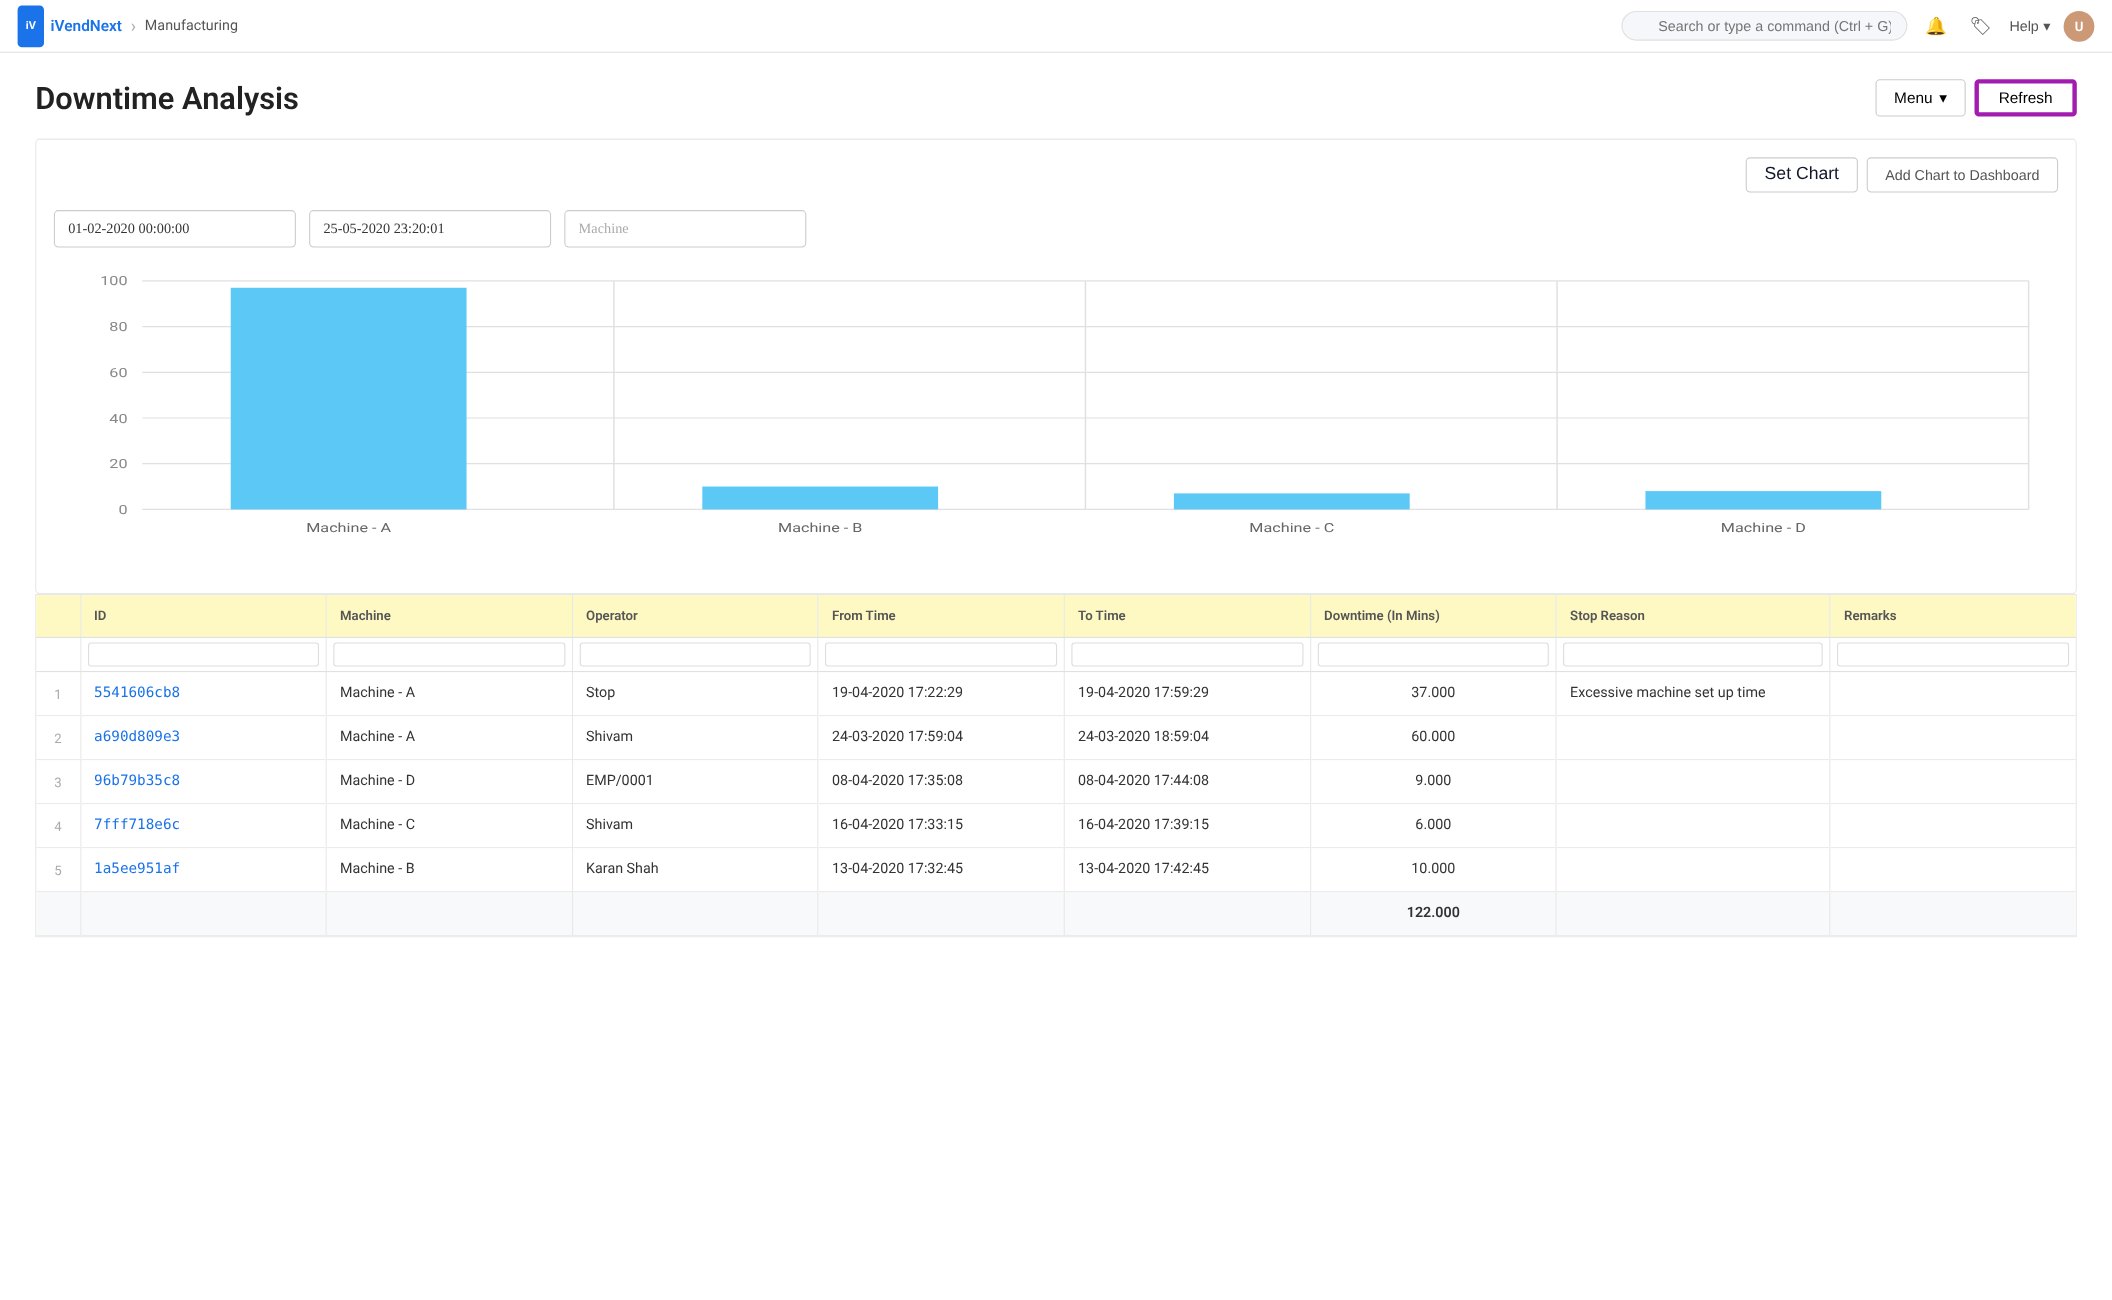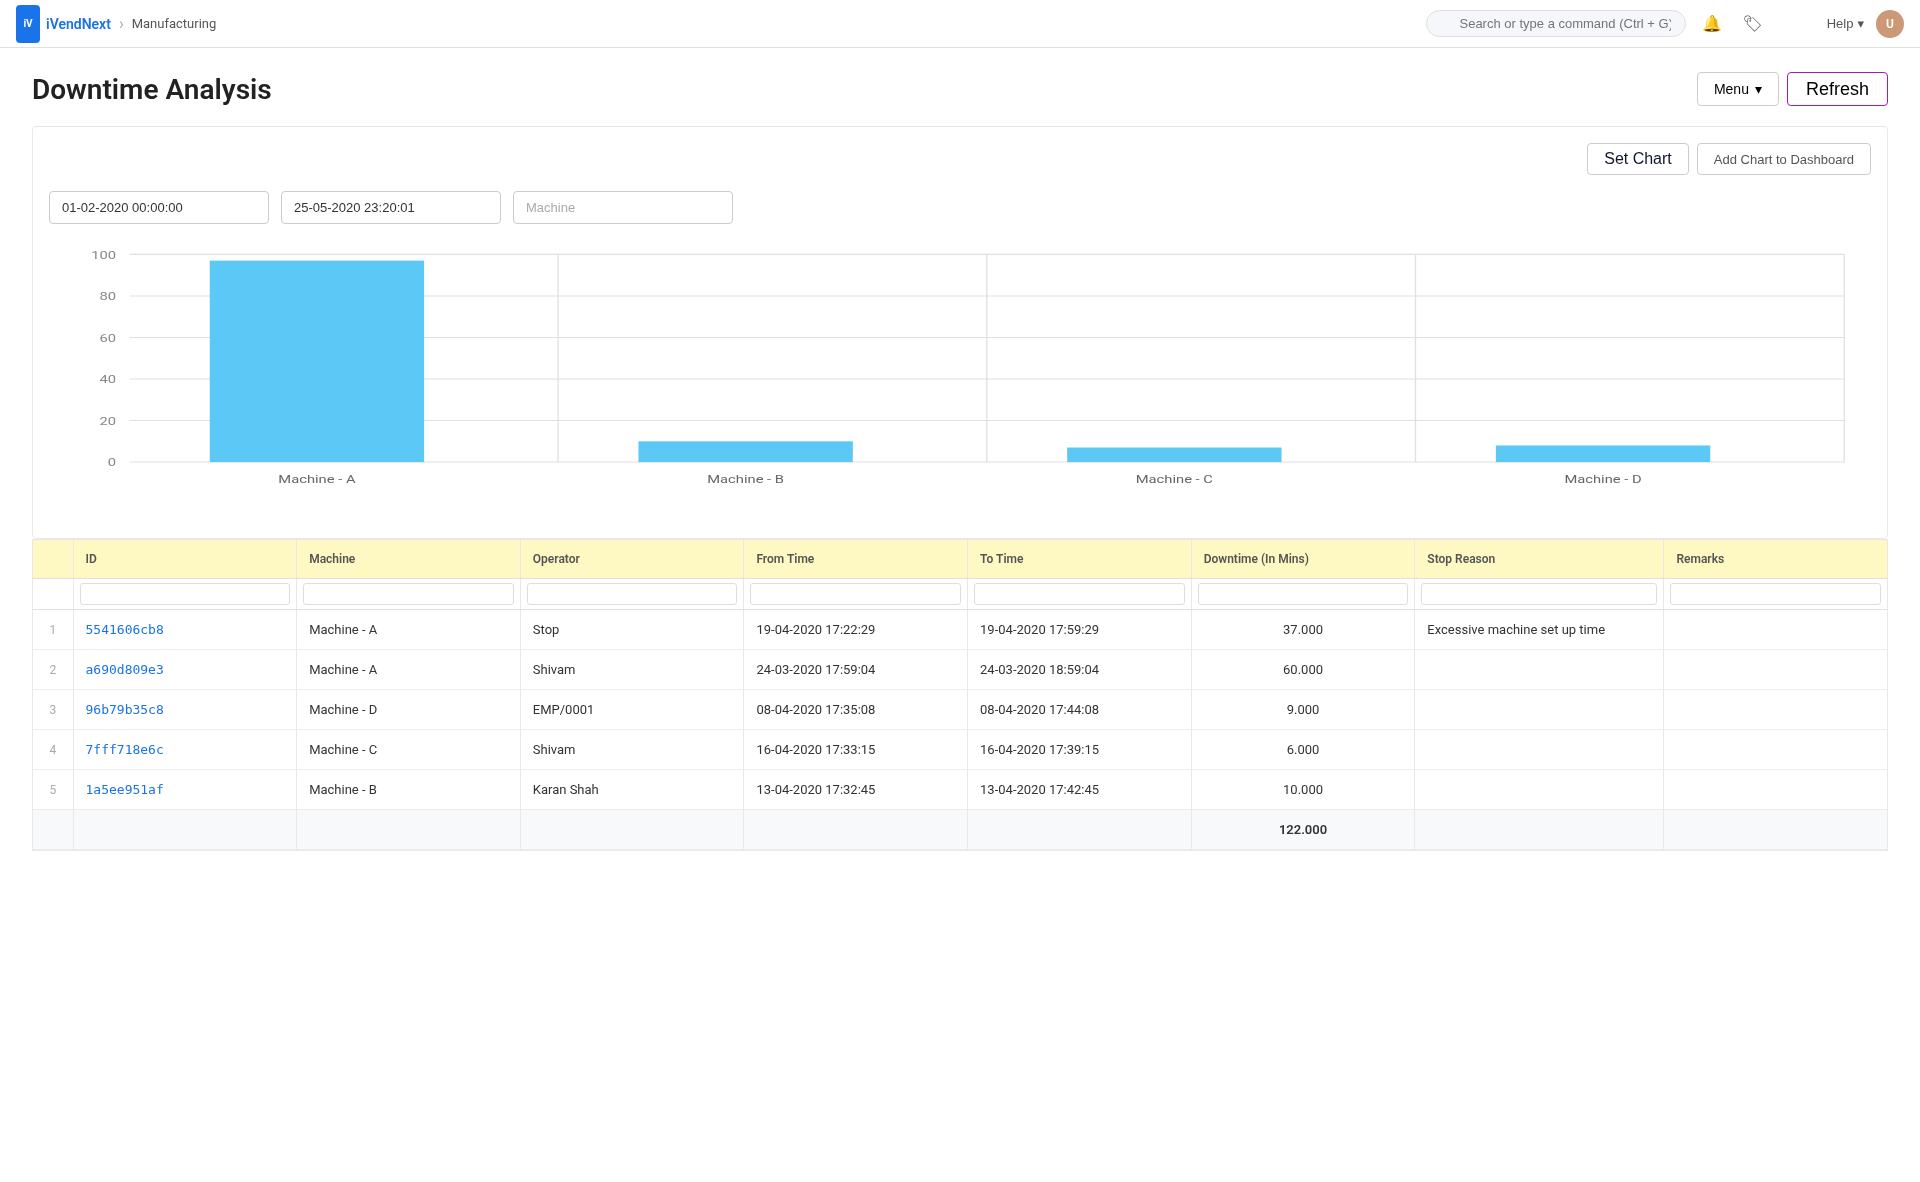--- a/index.html
+++ b/index.html
@@ -85,21 +85,20 @@
     }
     .help-btn {
       display: flex;
       align-items: center;
       gap: 4px;
       background: none;
       border: none;
       cursor: pointer;
       font-size: 13px;
       color: #555;
-      margin-left: 48px;
     }
     .avatar {
       width: 28px;
       height: 28px;
       border-radius: 50%;
       background: #c97;
       display: flex;
       align-items: center;
       justify-content: center;
       color: #fff;
@@ -137,25 +136,25 @@
       border-radius: 4px;
       padding: 8px 16px;
       cursor: pointer;
       font-size: 14px;
       display: flex;
       align-items: center;
       gap: 6px;
     }
     .btn-refresh {
       background: #fff;
-      border: 1px solid #a21caf;
+      border: 4px solid #a21caf;
       border-radius: 4px;
       padding: 0 18px;
       cursor: pointer;
-      font-size: 18px;
+      font-size: 14px;
     }
 
     
     .chart-section {
       background: #fff;
       border: 1px solid #e8e8e8;
       border-radius: 4px;
       padding: 16px;
       margin-bottom: 0;
     }
@@ -191,20 +190,21 @@
       margin-bottom: 20px;
     }
     .filter-input {
       border: 1px solid #ccc;
       border-radius: 4px;
       padding: 8px 12px;
       font-size: 13px;
       color: #333;
       background: #fff;
       width: 220px;
+      font-family: Liberation Serif, serif;
     }
     .filter-input::placeholder { color: #aaa; }
 
     
     .chart-container {
       width: 100%;
       height: 270px;
       position: relative;
       margin-bottom: 8px;
     }

